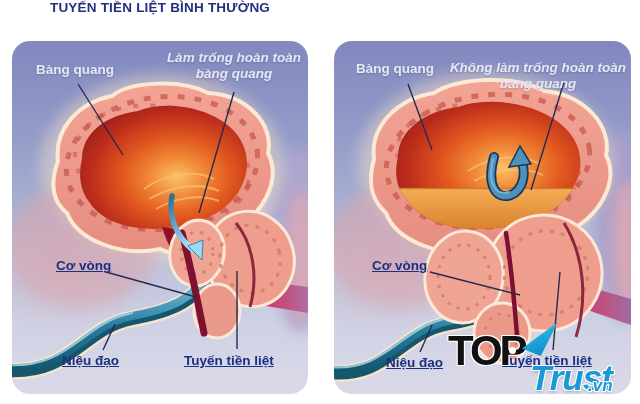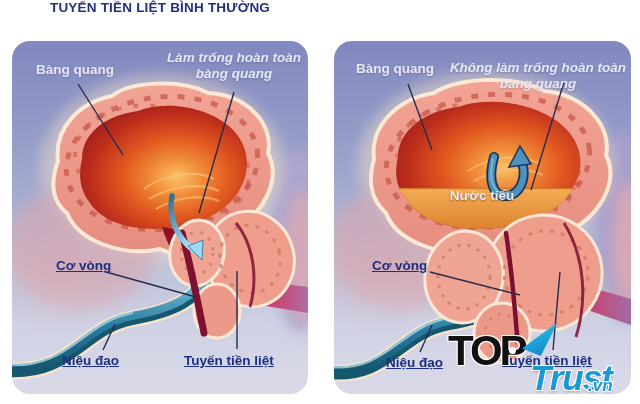--- a/index.html
+++ b/index.html
@@ -236,21 +236,20 @@
         <line x1="74" y1="43" x2="98" y2="109"></line>
         <line x1="230" y1="41" x2="197" y2="149"></line>
         <line x1="96" y1="231" x2="186" y2="254"></line>
         <line x1="86" y1="311" x2="98" y2="284"></line>
         <line x1="219" y1="309" x2="226" y2="231"></line>
       </g>
     </svg>
 
     <div class="lbl light" style="left:22px;top:20px;">Bàng quang</div>
     <div class="lbl light wrap center" style="left:106px;top:19px;width:196px;">Không làm trống hoàn toàn bàng quang</div>
-    <div class="lbl urine center" style="left:92px;top:147px;width:112px;">Nước tiểu</div>
     <div class="lbl navy" style="left:38px;top:217px;">Cơ vòng</div>
     <div class="lbl navy" style="left:52px;top:314px;">Niệu đạo</div>
     <div class="lbl navy" style="left:168px;top:312px;">Tuyến tiền liệt</div>
   </div>
 
   <div class="watermark">
     <div class="wm-top">TOP</div>
     <div class="wm-p-dot"></div>
     <div class="wm-flag"></div>
     <div class="wm-trust">Trust</div>

